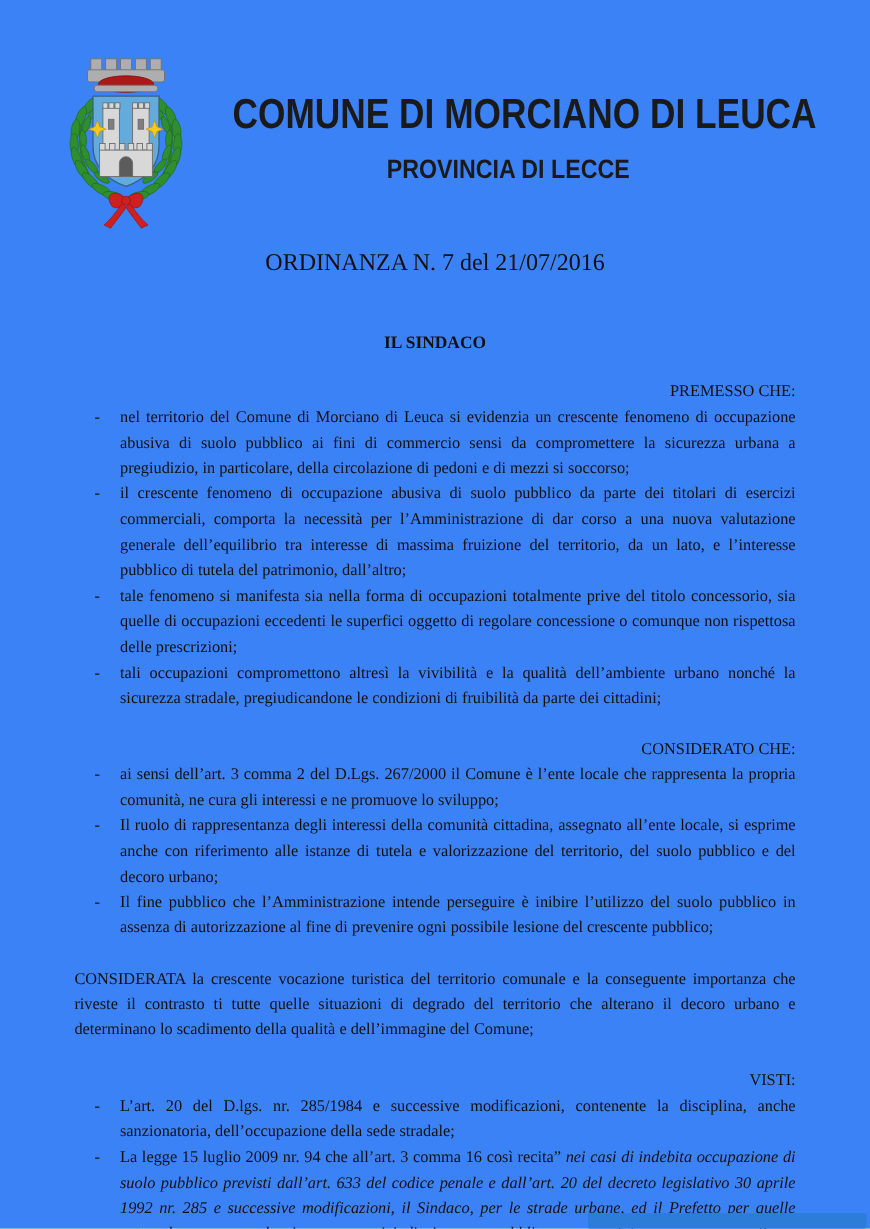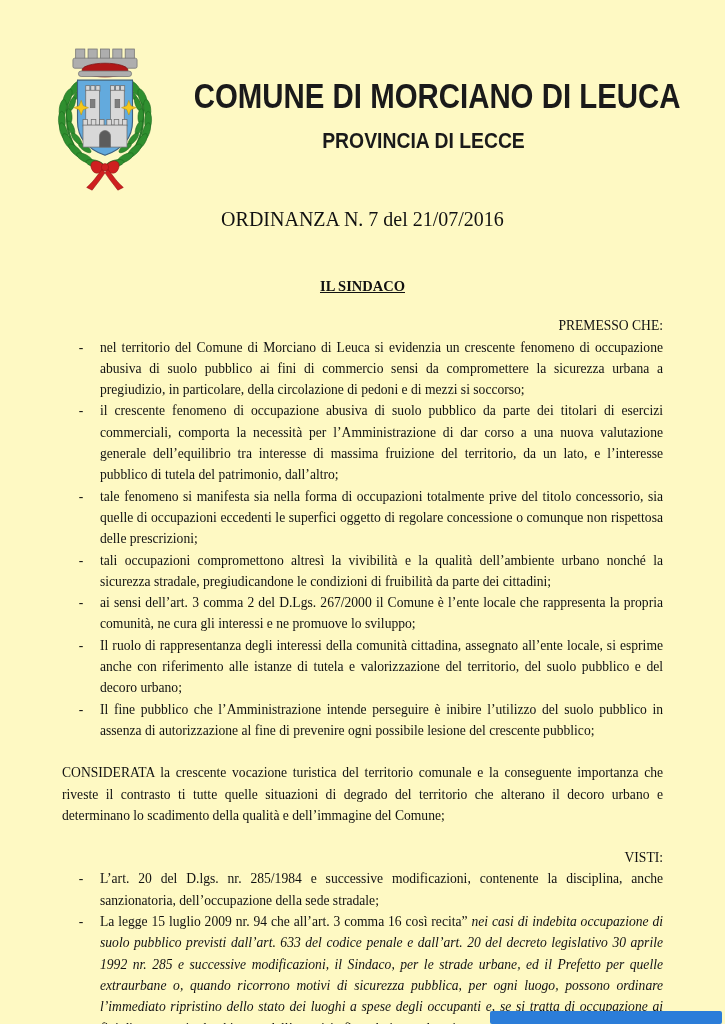--- a/index.html
+++ b/index.html
@@ -1,32 +1,32 @@
 <!DOCTYPE html>
 <html><head>
 <meta charset="utf-8">
 <style>
   html,body{margin:0;padding:0;background:#ffffff;}
   body{width:725px;height:1024px;position:relative;overflow:hidden;
        font-family:"Liberation Serif", serif;color:#111;}
-  .page{position:absolute;inset:0;background:#fef9c3;}
+  .page{position:absolute;inset:0;background:#3b82f6;}
 
   
   .crest{position:absolute;left:50px;top:36px;width:110px;height:158px;}
   .head-text{position:absolute;left:150px;right:28px;top:76px;text-align:center;}
   .muni{font-family:"Liberation Sans", sans-serif;font-weight:bold;font-size:35px;
         letter-spacing:0px;white-space:nowrap;transform:scaleX(.84);transform-origin:50% 50%;color:#1a1a1a;}
   .prov{font-family:"Liberation Sans", sans-serif;font-weight:bold;font-size:22px;
         margin-top:12px;white-space:nowrap;transform:scaleX(.88);transform-origin:50% 50%;color:#1a1a1a;}
   .ord{position:absolute;left:0;right:0;top:208px;text-align:center;
        font-weight:normal;font-size:20px;}
 
   
   .doc{position:absolute;left:62px;right:62px;top:276px;font-size:13.6px;line-height:21.3px;}
-  .sindaco{text-align:center;font-weight:bold;margin:0 0 18px 0;font-size:14.5px;text-decoration:underline;}
+  .sindaco{text-align:center;font-weight:bold;margin:0 0 18px 0;font-size:14.5px;}
   .sec-label{font-weight:normal;margin-top:21px;text-align:right;}
   .sec-label.first{margin-top:0;}
   .item{display:flex;}
   .item .dash{width:38px;flex:0 0 38px;text-align:center;}
   .item .txt{flex:1;text-align:justify;}
   .para{text-align:justify;margin-top:21px;}
   .para .lead{font-weight:normal;}
   .quote-italic{font-style:italic;}
 
   
@@ -203,20 +203,21 @@
     </div>
     <div class="item">
       <div class="dash">-</div>
       <div class="txt">tale fenomeno si manifesta sia nella forma di occupazioni totalmente prive del titolo concessorio, sia quelle di occupazioni eccedenti le superfici oggetto di regolare concessione o comunque non rispettosa delle prescrizioni;</div>
     </div>
     <div class="item">
       <div class="dash">-</div>
       <div class="txt">tali occupazioni compromettono altresì la vivibilità e la qualità dell’ambiente urbano nonché la sicurezza stradale, pregiudicandone le condizioni di fruibilità da parte dei cittadini;</div>
     </div>
 
+    <div class="sec-label">CONSIDERATO CHE:</div>
     <div class="item">
       <div class="dash">-</div>
       <div class="txt">ai sensi dell’art. 3 comma 2 del D.Lgs. 267/2000 il Comune è l’ente locale che rappresenta la propria comunità, ne cura gli interessi e ne promuove lo sviluppo;</div>
     </div>
     <div class="item">
       <div class="dash">-</div>
       <div class="txt">Il ruolo di rappresentanza degli interessi della comunità cittadina, assegnato all’ente locale, si esprime anche con riferimento alle istanze di tutela e valorizzazione del territorio, del suolo pubblico e del decoro urbano;</div>
     </div>
     <div class="item">
       <div class="dash">-</div>

